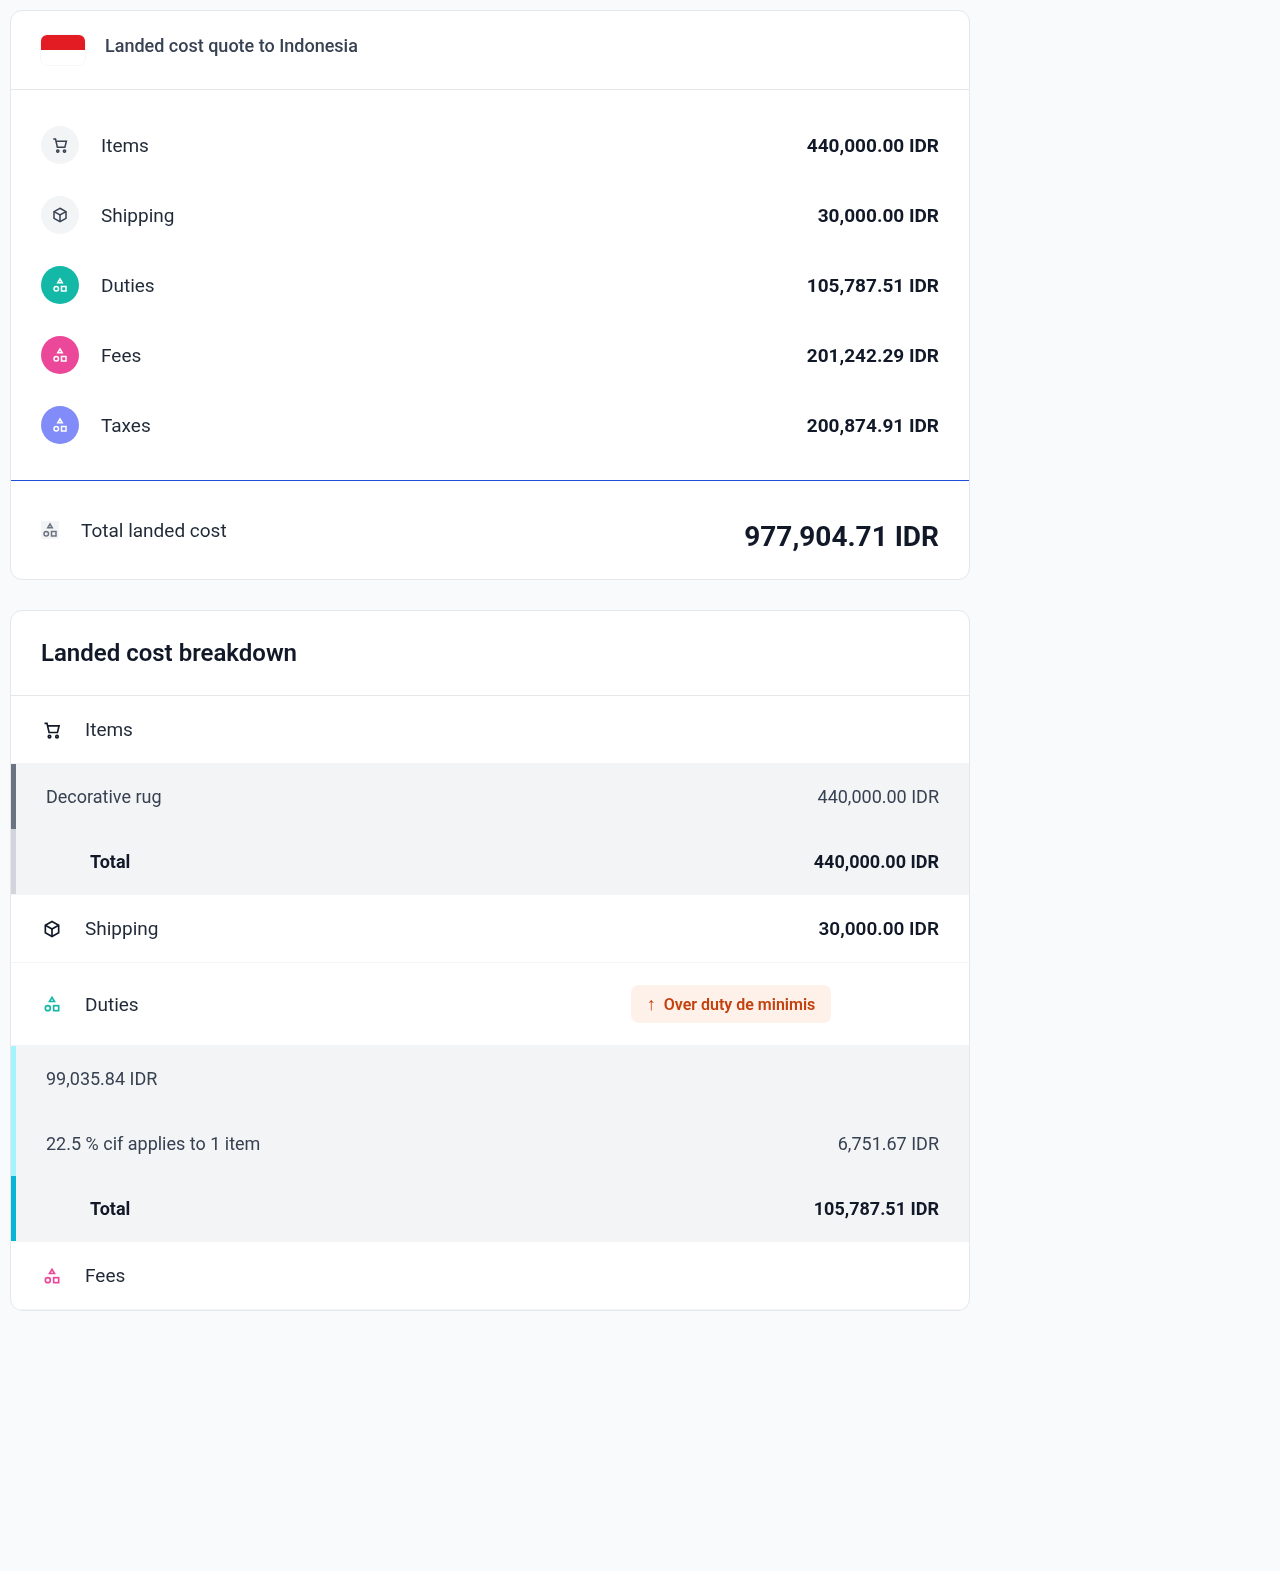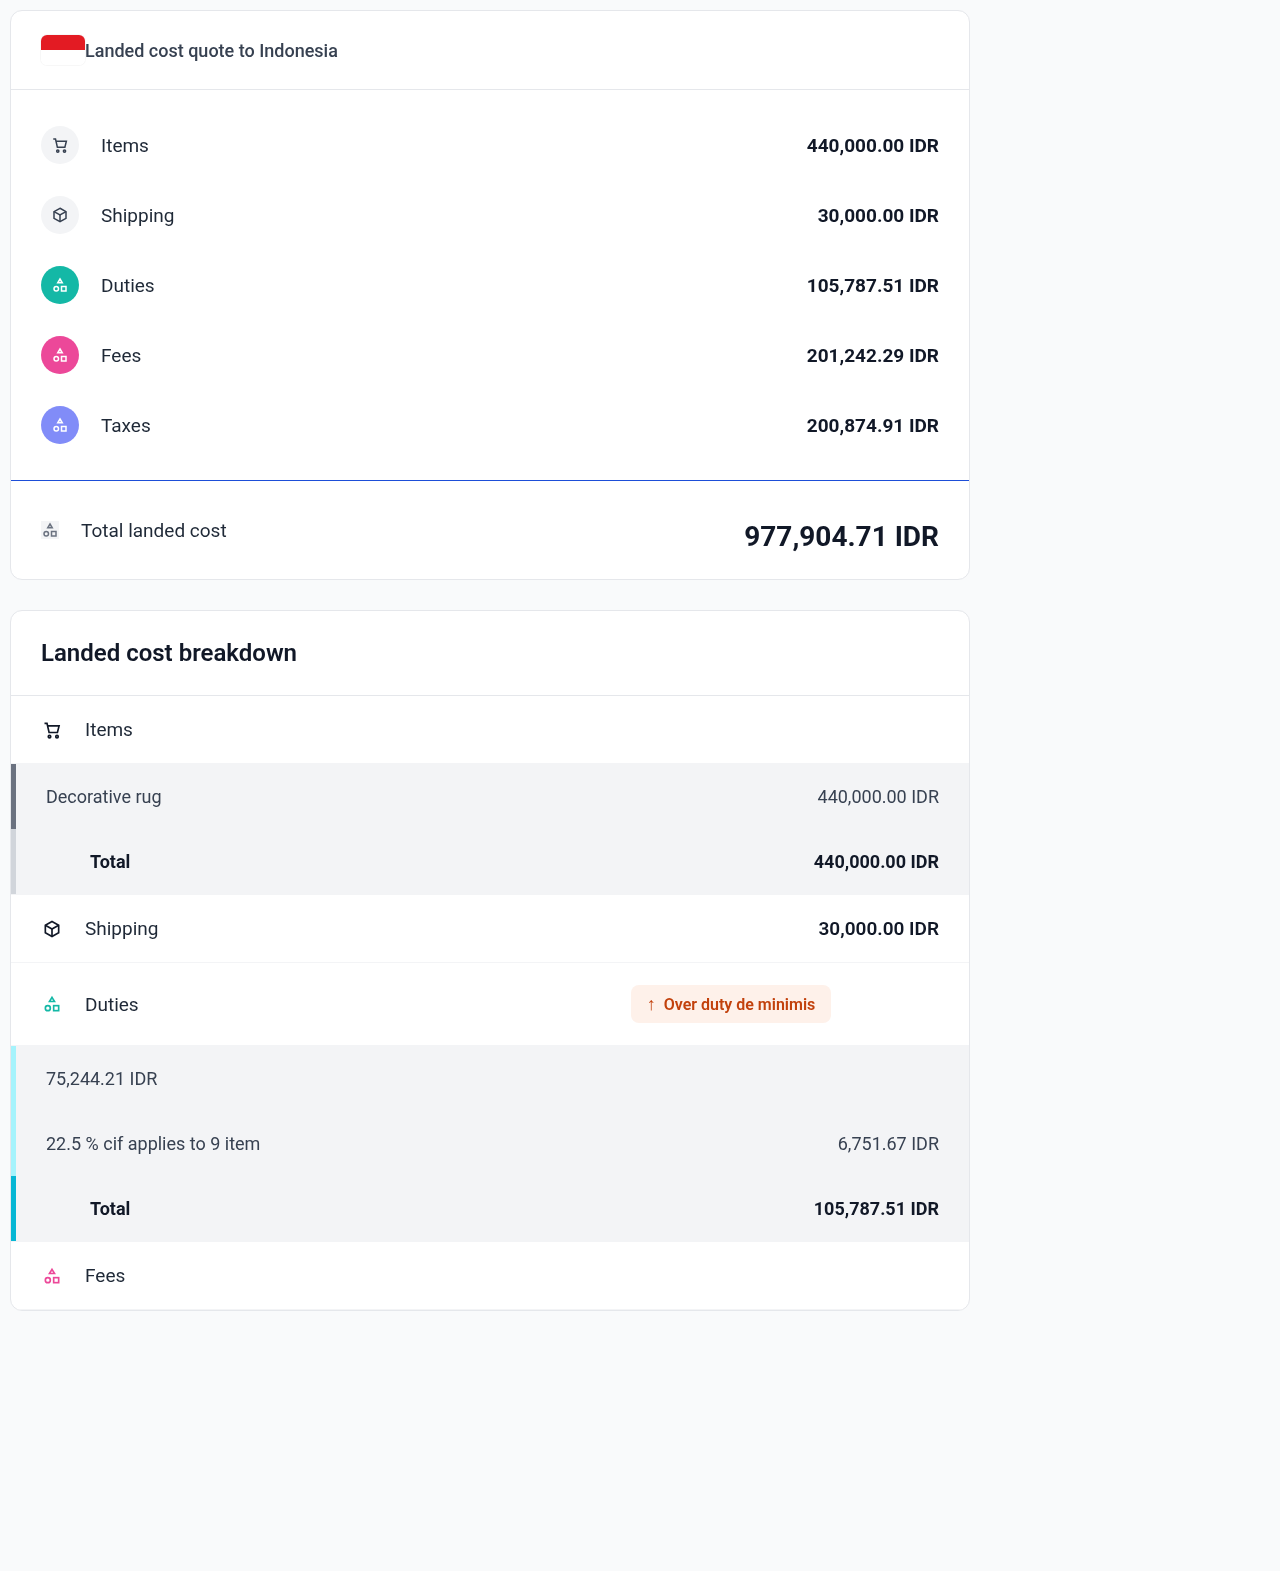--- a/index.html
+++ b/index.html
@@ -1,18 +1,18 @@
 <!DOCTYPE html>
 <html><head>
 <meta charset="utf-8">
 <style>
 * { margin:0; padding:0; box-sizing:border-box; }
 body { font-family: -apple-system, BlinkMacSystemFont, "Segoe UI", Roboto, sans-serif; background:#f9fafb; padding:10px; color:#111827; width:980px; }
 .card { background:#fff; border:1px solid #e5e7eb; border-radius:12px; margin-bottom:30px; overflow:hidden; }
-.card-header { padding:24px 30px; border-bottom:1px solid #e5e7eb; display:flex; align-items:center; }
+.card-header { padding:24px 30px; border-bottom:1px solid #e5e7eb; display:flex; gap:20px; }
 .flag { width:44px; height:30px; border-radius:6px; overflow:hidden; display:flex; flex-direction:column; box-shadow:0 0 0 1px rgba(0,0,0,.03); }
 .flag-red { background:#e31b23; flex:1; }
 .flag-white { background:#fff; flex:1; }
 .header-title { font-size:18px; color:#374151; font-weight:500; }
 .summary-body { padding:20px 30px; }
 .sum-row { display:flex; align-items:center; padding:16px 0; }
 .sum-row .icon-wrap { width:38px; height:38px; border-radius:50%; display:flex; align-items:center; justify-content:center; margin-right:22px; flex-shrink:0; }
 .icon-gray { background:#f3f4f6; color:#374151; }
 .icon-teal { background:#14b8a6; color:#fff; }
 .icon-pink { background:#ec4899; color:#fff; }
@@ -176,24 +176,24 @@
     <div class="head-label">Duties</div>
     <div class="badge-wrap">
       <div class="badge">
         <span class="arrow-up">↑</span>
         <span>Over duty de minimis</span>
       </div>
     </div>
   </div>
   <div class="shaded accent-teal-light">
     <div class="line">
-      <div class="line-value">75,244.21 IDR</div>
+      <div class="line-value">99,035.84 IDR</div>
     </div>
     <div class="line">
-      <div class="line-label">22.5 % cif applies to 9 item</div>
+      <div class="line-label">22.5 % cif applies to 1 item</div>
       <div class="line-value">6,751.67 IDR</div>
     </div>
   </div>
   <div class="shaded accent-teal-dark">
     <div class="line bold">
       <div class="line-label">Total</div>
       <div class="line-value">105,787.51 IDR</div>
     </div>
   </div>
 

